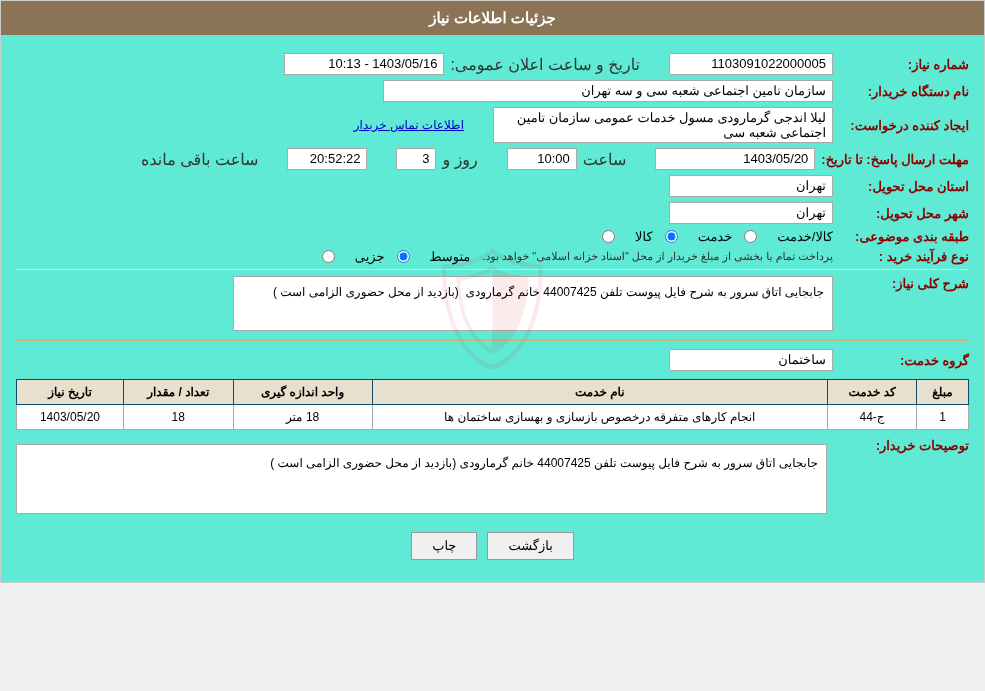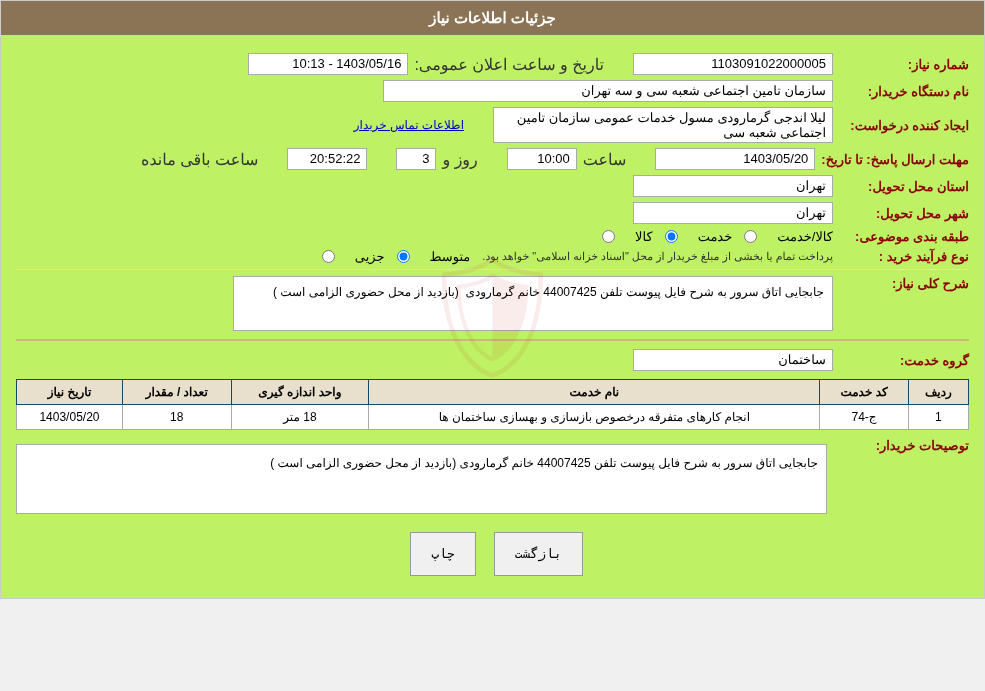--- a/index.html
+++ b/index.html
@@ -5,21 +5,21 @@
     * { box-sizing: border-box; margin: 0; padding: 0; }
     body {
       font-family: Tahoma, Arial, sans-serif;
       font-size: 13px;
       background: #f0f0f0;
       direction: rtl;
     }
     .page-wrapper {
       max-width: 985px;
       margin: 0 auto;
-      background: #bef264;
+      background: #5eead4;
       border: 1px solid #ccc;
     }
     .header-bar {
       background: #8B7355;
       color: #fff;
       text-align: center;
       padding: 8px 12px;
       font-size: 15px;
       font-weight: bold;
     }
@@ -51,21 +51,21 @@
     .input-box {
       border: 1px solid #aaa;
       padding: 2px 6px;
       background: #fff;
       min-height: 22px;
       font-size: 13px;
       font-family: Tahoma, Arial, sans-serif;
       direction: rtl;
       margin-left: 23px;
     }
-    .input-medium { width: 200px; }
+    .input-medium { width: 164px; }
     .input-date { width: 160px; }
     .link-text {
       color: #0000cc;
       text-decoration: underline;
       cursor: pointer;
       font-size: 12px;
     }
     .inline-label {
       font-size: 16px;
       color: #333;
@@ -136,27 +136,26 @@
       font-size: 12px;
       line-height: 1.7;
     }
     .footer-buttons {
       display: flex;
       justify-content: center;
       gap: 10px;
       margin: 12px 0;
     }
     .btn {
-      padding: 13px 20px;
+      padding: 5px 20px;
       border: 1px solid #999;
       cursor: pointer;
-      font-family: Liberation Mono, monospace;
+      font-family: Liberation Serif, serif;
       font-size: 13px;
       background: #f5f5f5;
-      margin-left: 8px;
     }
     .btn-print {
       background: #f0f0f0;
     }
     .btn-back {
       background: #f0f0f0;
     }
     .watermark-area {
       position: relative;
     }
@@ -271,32 +270,32 @@
 
 
     <div class="form-row">
       <span class="label">گروه خدمت:</span>
       <div class="input-box input-medium">ساختمان</div>
     </div>
 
     <table class="table-container">
       <thead>
         <tr>
-          <th>ردیف</th>
+          <th>مبلغ</th>
           <th>کد خدمت</th>
           <th>نام خدمت</th>
           <th>واحد اندازه گیری</th>
           <th>تعداد / مقدار</th>
           <th>تاریخ نیاز</th>
         </tr>
       </thead>
       <tbody>
         <tr>
           <td>1</td>
-          <td>ج-74</td>
+          <td>ج-44</td>
           <td>انجام کارهای متفرقه درخصوص بازسازی و بهسازی ساختمان ها</td>
           <td>18 متر</td>
           <td>18</td>
           <td>1403/05/20</td>
         </tr>
       </tbody>
     </table>
 
     <div class="form-row" style="align-items:flex-start; margin-top:8px;gap:12px;">
       <span class="label" style="color:#8B0000; font-weight:bold; min-width:130px;">توصیحات خریدار:</span>

